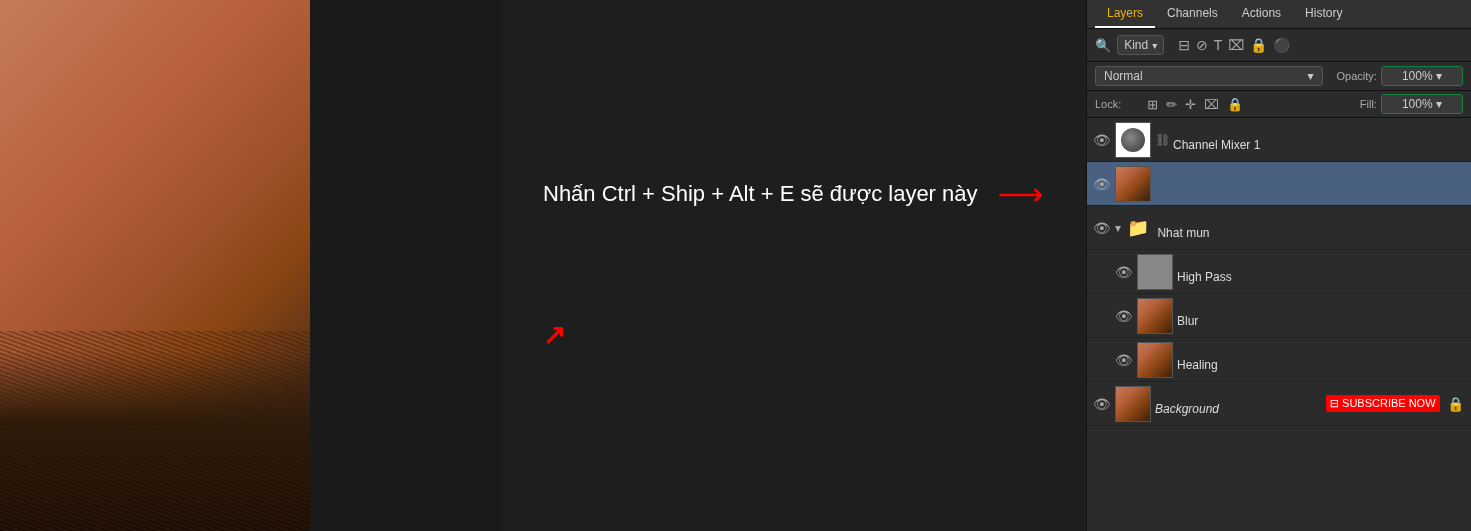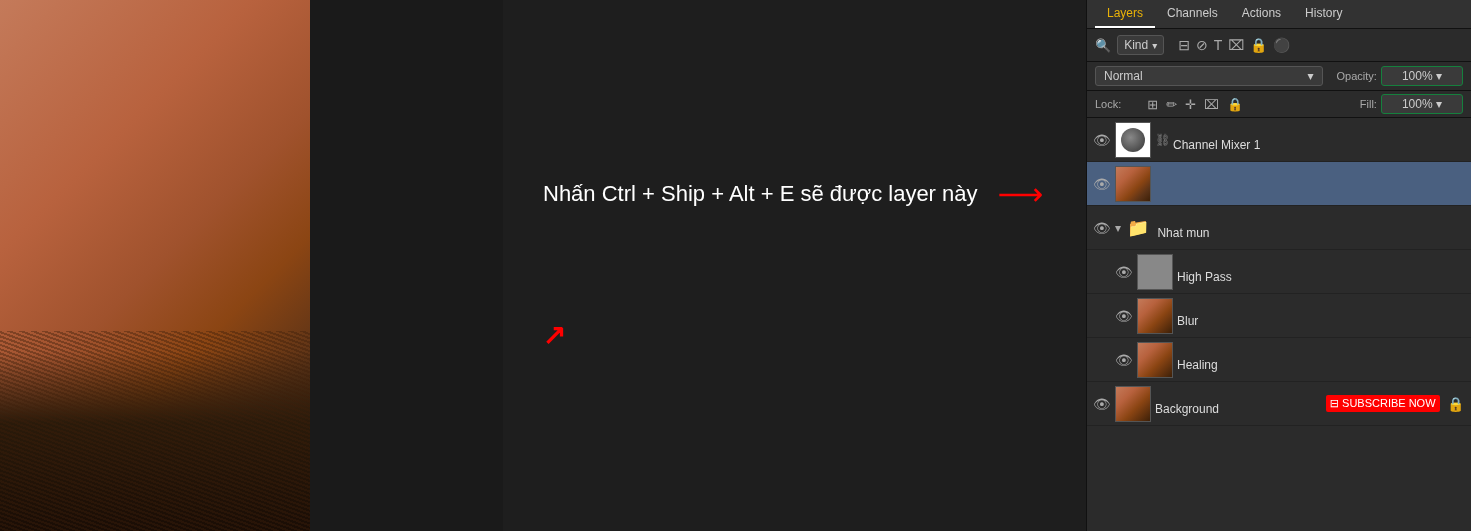--- a/index.html
+++ b/index.html
@@ -269,20 +269,21 @@
       color: #ddd;
       font-size: 12px;
       flex: 1;
       white-space: nowrap;
       overflow: hidden;
       text-overflow: ellipsis;
       margin-top: 10px;
     }
 
     .layer-name.italic {
+      font-style: italic;
     }
 
     .subscribe-badge {
       background: #ff0000;
       color: #fff;
       font-size: 11px;
       padding: 2px 4px;
       border-radius: 2px;
       white-space: nowrap;
       flex-shrink: 0;

